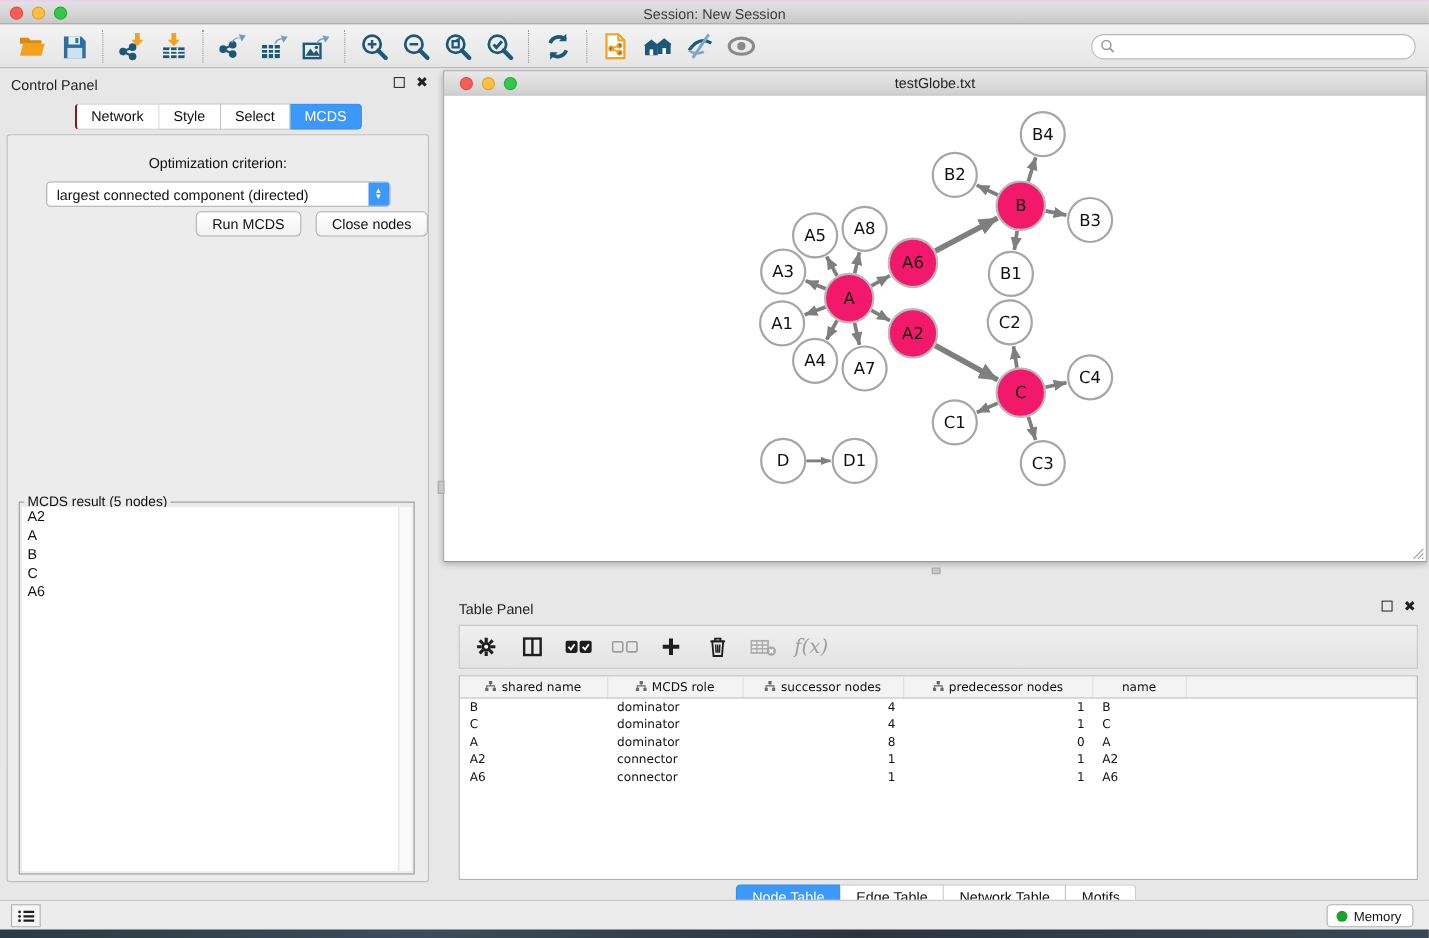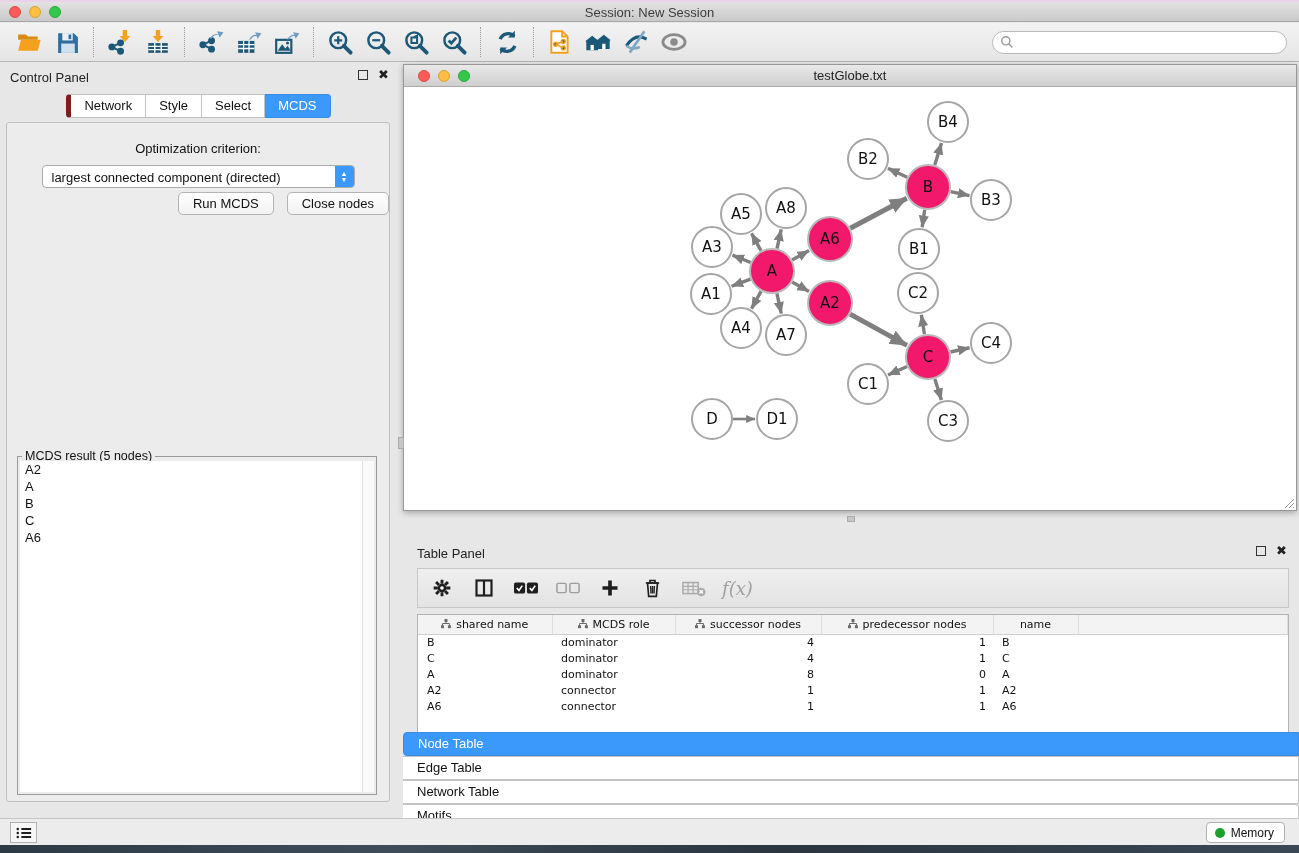--- a/index.html
+++ b/index.html
@@ -37,21 +37,21 @@
   
   .cpanel { position:absolute; left:0; top:0; width:397px; height:748px; }
   .panel-head { position:relative; height:28px; }
   .panel-title { position:absolute; left:10px; top:8px; font-size:13px; color:#222; }
   .panel-icons { position:absolute; right:8px; top:8px; display:flex; gap:10px; align-items:center; }
   .float-ic { width:10px; height:10px; border:1.5px solid #333; display:inline-block; }
   .close-ic { font-size:13px; font-weight:bold; color:#222; line-height:10px; }
   .ctabs { position:relative; height:24px; display:flex; justify-content:center; margin-top:4px; }
   .ctab { font-size:13px; color:#111; background:#fff; border:1px solid #c3c3c3; border-left:none;
     padding:3px 13px 4px; cursor:pointer; }
-  .ctab:first-child { border-left:5px solid #7f1d1d; border-radius:4px 0 0 4px;text-align:right; }
+  .ctab:first-child { border-left:2px solid #7f1d1d; border-radius:4px 0 0 4px;text-align:right; }
   .ctab:last-child { border-radius:0 4px 4px 0; }
   .ctab.active { background:#3b99fc; border-color:#3b8be0; color:#fff; }
   .cbody { position:absolute; left:6px; right:7px; top:60px; bottom:8px;
     background:#ececec; border:1px solid #bfbfbf; border-radius:3px; }
   .opt-label { text-align:center; font-size:13px; color:#111; margin-top:18px; }
   .selectbox { position:relative; margin:9px auto 0; width:313px; height:23px; background:#fff;
     border:1px solid #ababab; border-radius:4px; cursor:pointer; }
   .selectbox .val { position:absolute; left:9px; top:4px; font-size:13px; color:#111; white-space:nowrap; }
   .stepper { position:absolute; right:0; top:0; width:19px; height:21px; background:#3b99fc;
     border-radius:0 3px 3px 0; display:flex; flex-direction:column; align-items:center; justify-content:center; }
@@ -92,21 +92,21 @@
     background:#fff; border:1px solid #b3b3b3; overflow:hidden; }
   table.ntable { border-collapse:collapse; width:100%; table-layout:fixed; }
   .ntable th { height:19px; background:#f3f3f3; border-bottom:1px solid #cfcfcf;
     border-right:1px solid #dedede; font-size:11px; font-weight:normal; color:#111;
     font-family:"DejaVu Sans",sans-serif; }
   .ntable th .hwrap { display:flex; align-items:center; justify-content:center; gap:5px; }
   .ntable td { height:16px; font-size:11px; color:#111; font-family:"DejaVu Sans",sans-serif;
     white-space:nowrap; overflow:hidden; }
   .ntable td.l { text-align:left; padding-left:9px; }
   .ntable td.r { text-align:right; padding-right:7px; }
-  .btabs { position:absolute; left:0; right:0; bottom:6px; display:flex; justify-content:center;flex-direction:column; }
+  .btabs { position:absolute; left:0; right:0; bottom:6px; display:flex; justify-content:center; }
   .btab { font-size:13px; color:#111; background:#fff; border:1px solid #c3c3c3; border-left:none;
     padding:3px 14px 4px; cursor:pointer; }
   .btab:first-child { border-left:1px solid #c3c3c3; border-radius:4px 0 0 4px; }
   .btab:last-child { border-radius:0 4px 4px 0; }
   .btab.active { background:#3b99fc; border-color:#3b8be0; color:#fff; }
 
   
   .statusbar { position:absolute; left:0; top:818px; width:1299px; height:27px;
     background:#ececec; border-top:1px solid #c6c6c6; }
   .listbtn { position:absolute; left:10px; top:3px; width:27px; height:21px; background:#f6f6f6;

